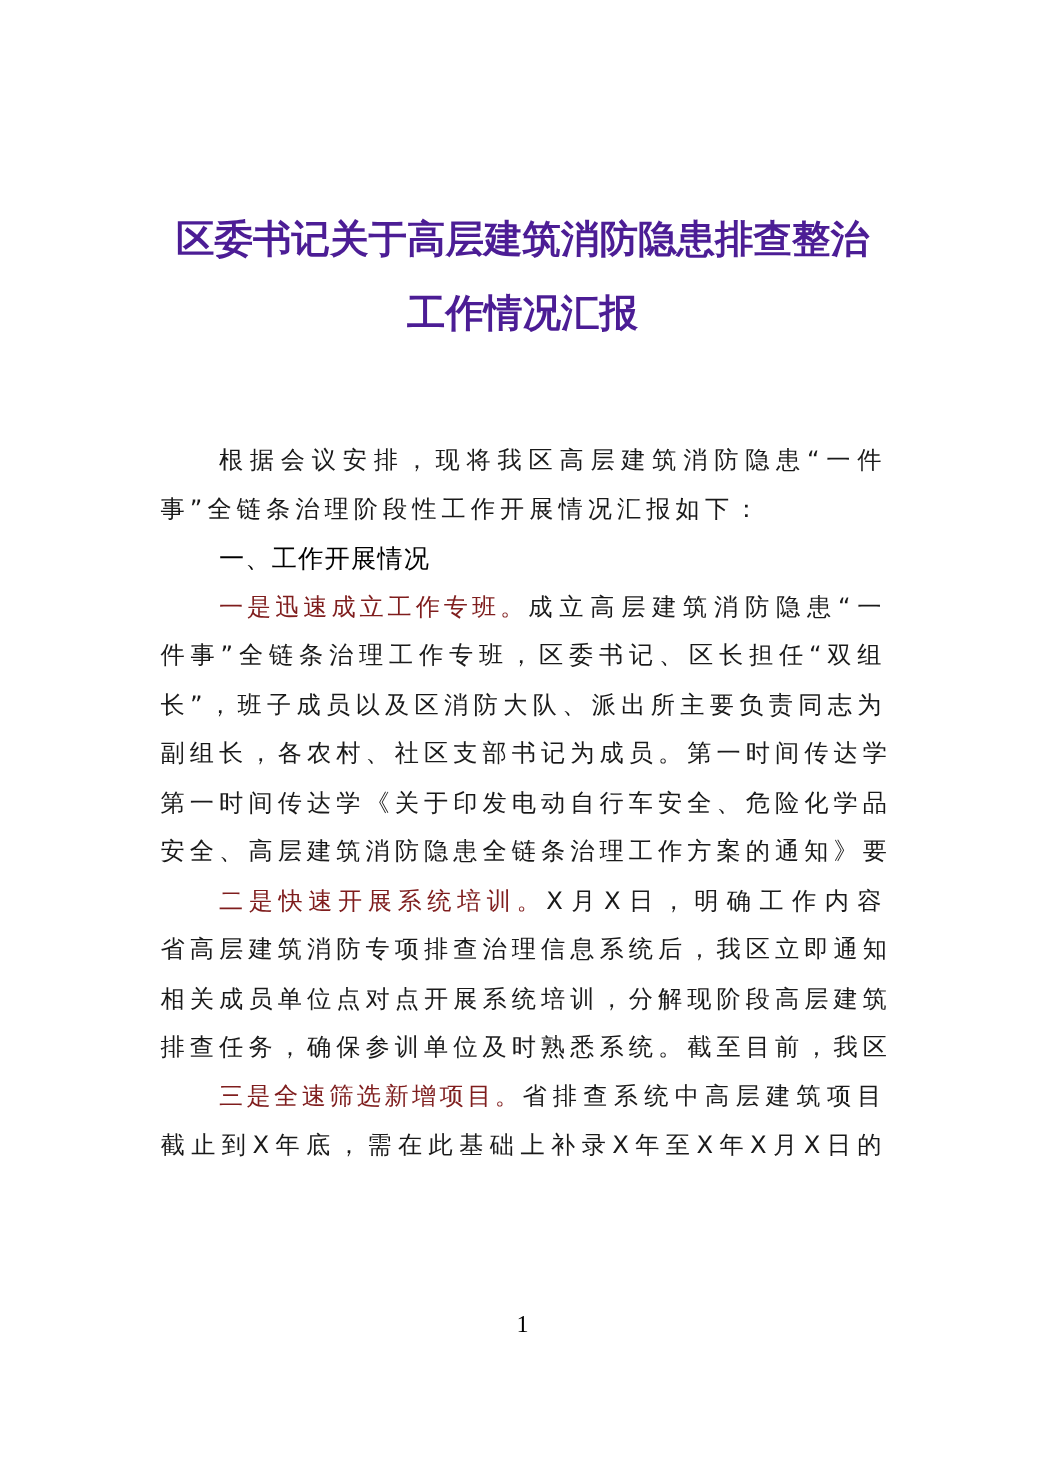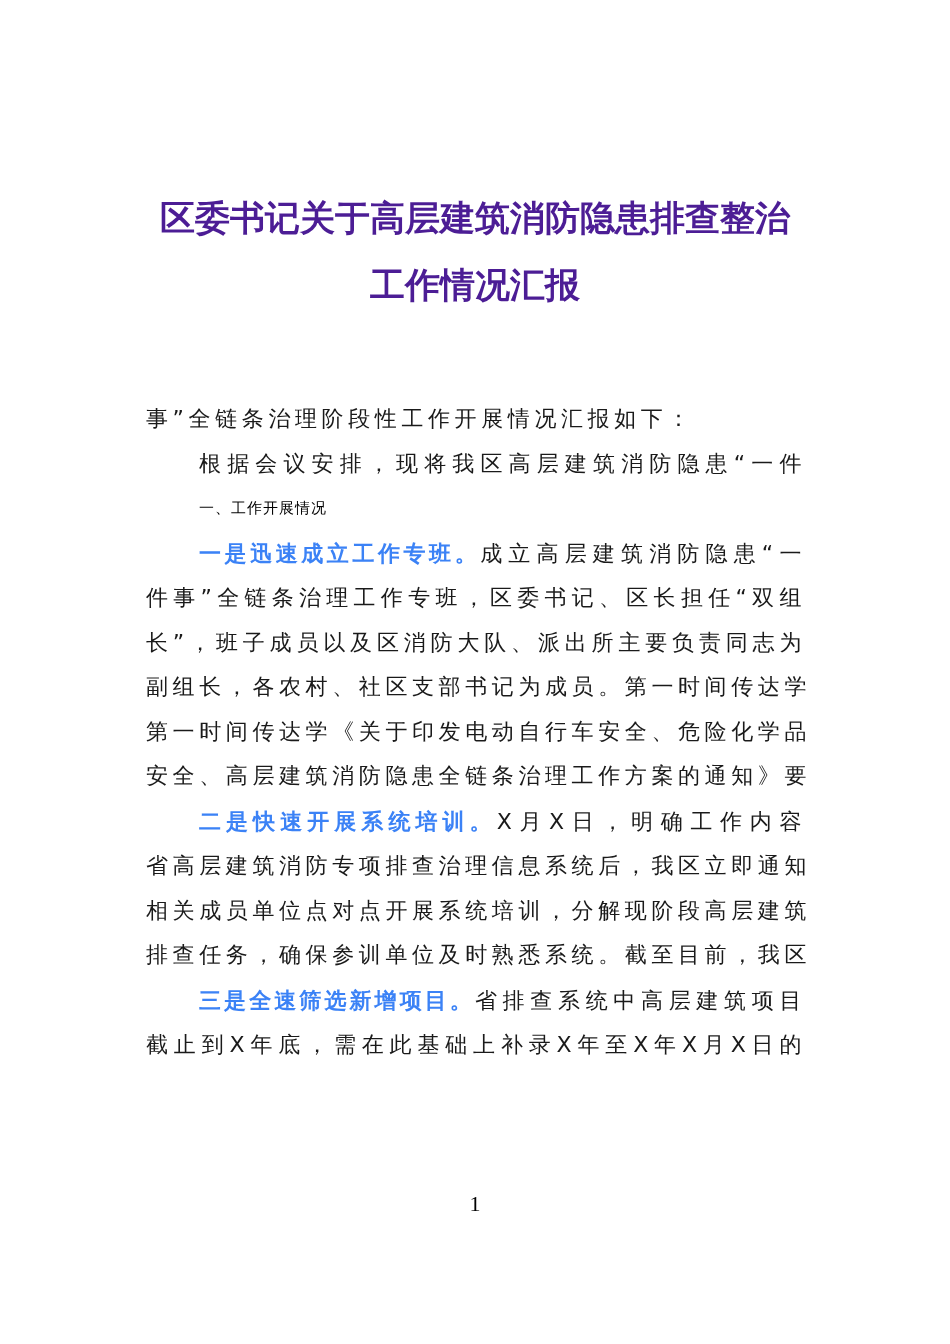--- a/index.html
+++ b/index.html
@@ -45,28 +45,28 @@
     font-size: 22px;
     line-height: 44.5px;
     letter-spacing: 4.6px;
     color: #1a1a1a;
     text-align: justify;
   }
   .heading {
     margin: 0;
     text-indent: 53px;
     font-family: Liberation Serif, serif;
-    font-size: 15px;
+    font-size: 23px;
     letter-spacing: 1px;
     color: #000000;
   }
   .lead {
     font-family: "DejaVu Serif", "Liberation Serif", serif;
-    font-weight: bold;
-    color: #3b82f6;
+    font-weight: normal;
+    color: #7f1d1d;
     letter-spacing: 2px;
   }
   .line {
     display: block;
     white-space: nowrap;
     text-align-last: justify;
   }
   .line.last {
     text-align-last: left;
   }
@@ -88,22 +88,22 @@
 <body>
 
 <div class="page">
 
   <div class="title l1">区委书记关于高层建筑消防隐患排查整治</div>
   <div class="title l2">工作情况汇报</div>
 
   <div class="body-text">
 
     <div class="para-block">
+      <span class="line indent">根据会议安排，现将我区高层建筑消防隐患“一件</span>
       <span class="line last">事”全链条治理阶段性工作开展情况汇报如下：</span>
-      <span class="line indent">根据会议安排，现将我区高层建筑消防隐患“一件</span>
     </div>
 
     <div class="heading">一、工作开展情况</div>
 
     <div class="para-block">
       <span class="line indent"><span class="lead">一是迅速成立工作专班。</span><span>成立高层建筑消防隐患“一</span></span>
       <span class="line">件事”全链条治理工作专班，区委书记、区长担任“双组</span>
       <span class="line">长”，班子成员以及区消防大队、派出所主要负责同志为</span>
       <span class="line">副组长，各农村、社区支部书记为成员。第一时间传达学</span>
       <span class="line">第一时间传达学《关于印发电动自行车安全、危险化学品</span>

